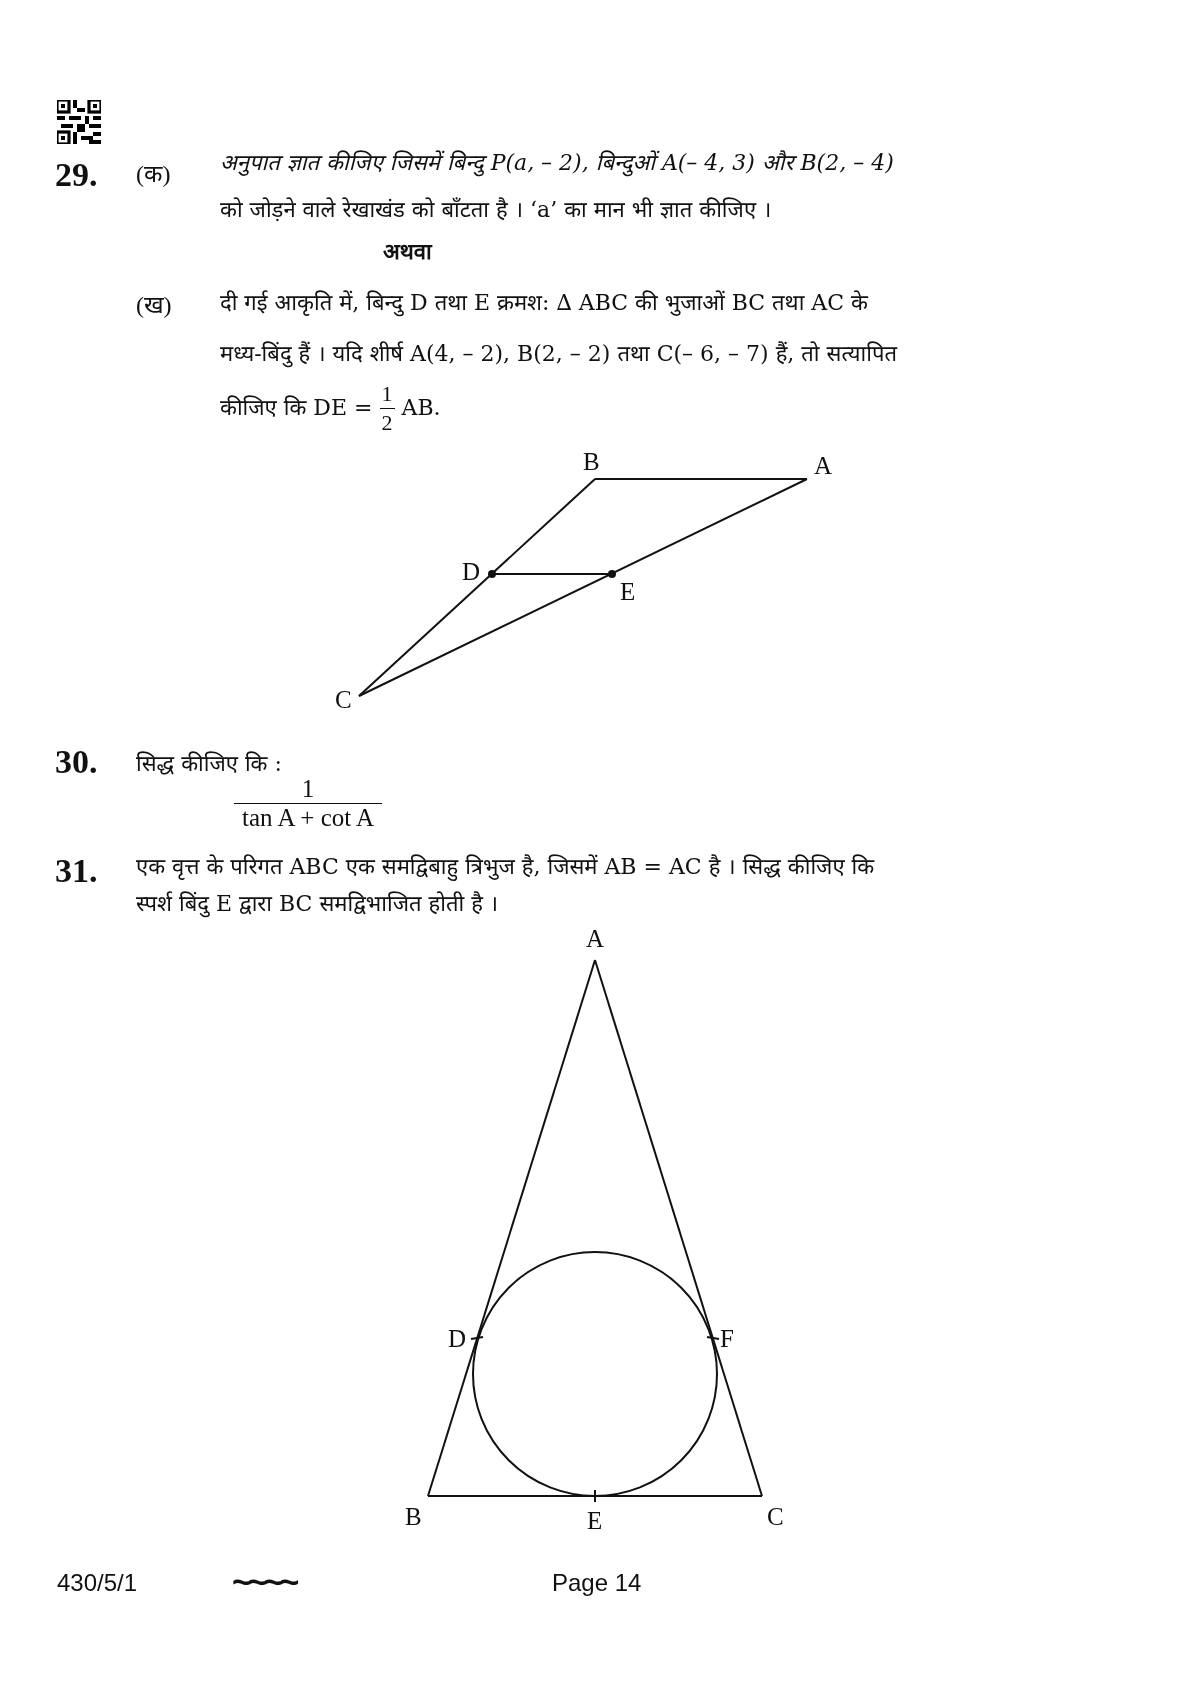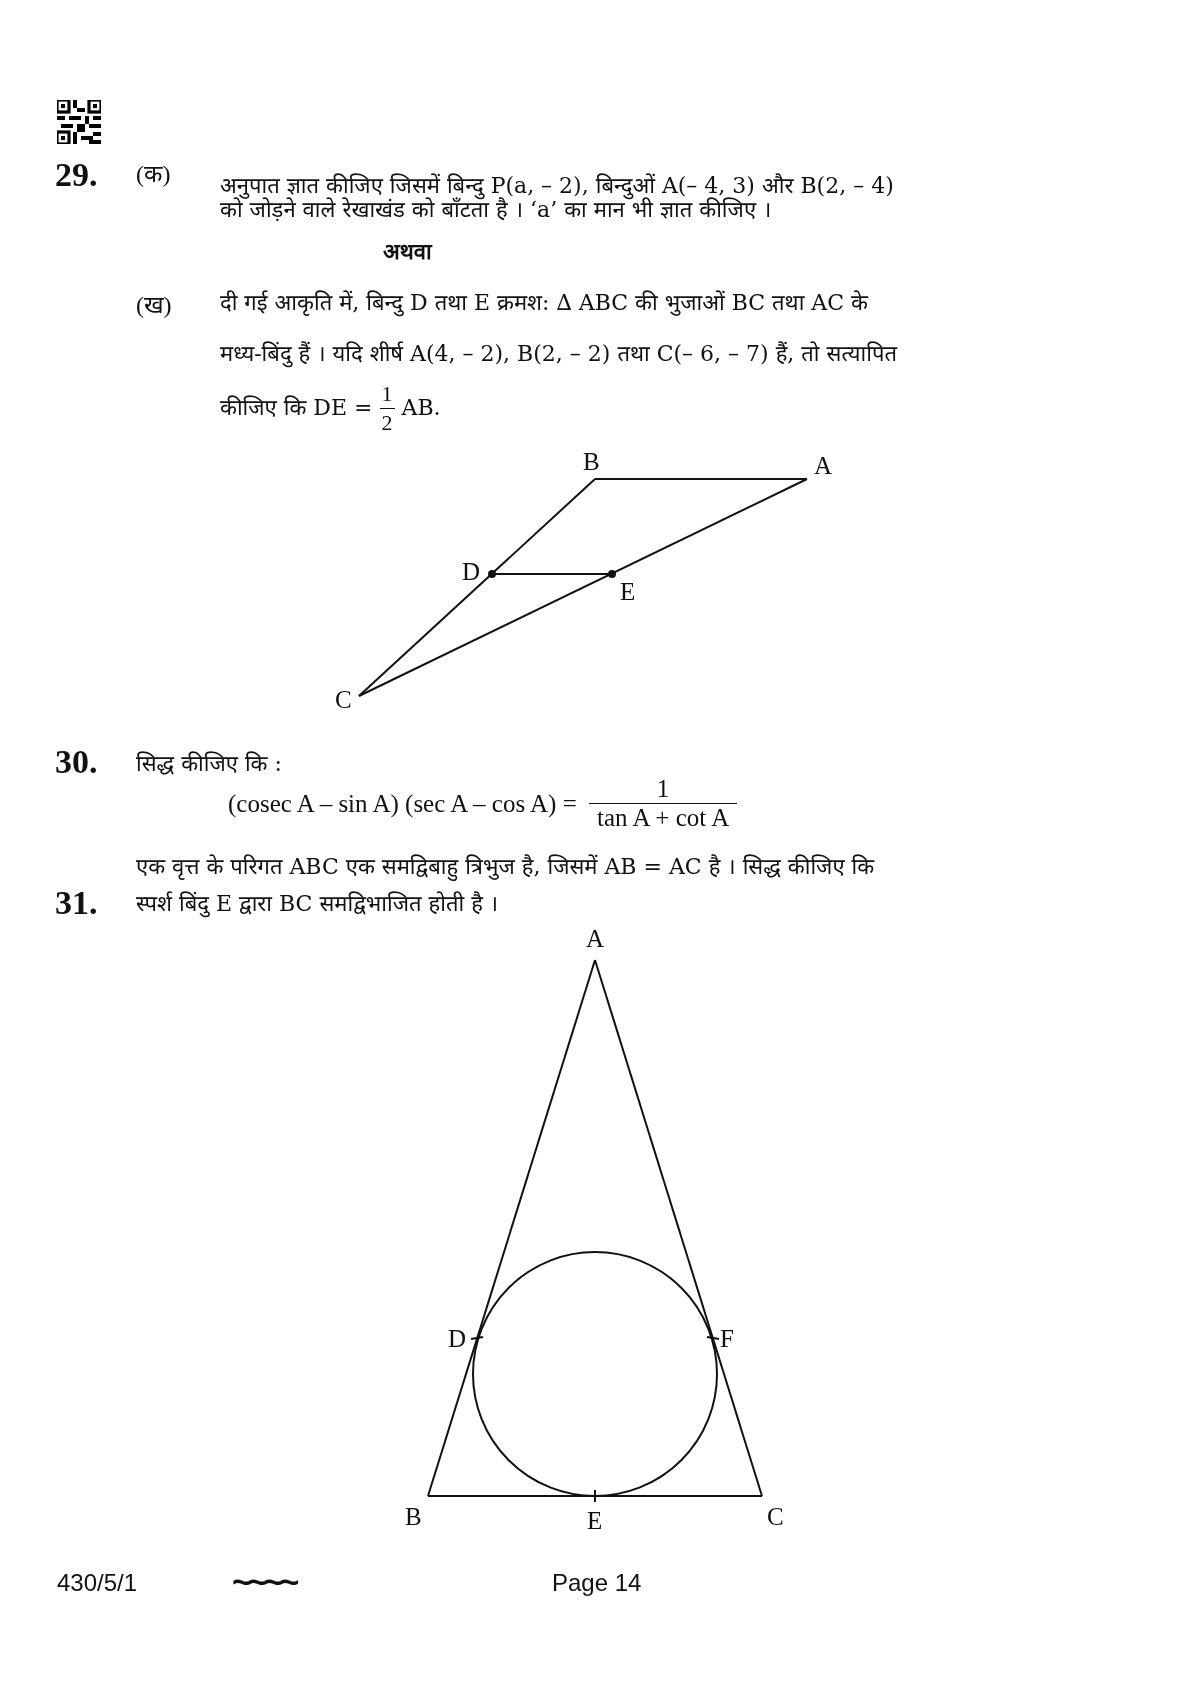--- a/index.html
+++ b/index.html
@@ -41,21 +41,21 @@
     <rect x="8" y="6" width="3" height="1" fill="#000"></rect>
     <rect x="4" y="8" width="1" height="3" fill="#000"></rect>
     <rect x="6" y="9" width="3" height="1" fill="#000"></rect>
     <rect x="9" y="8" width="2" height="1" fill="#000"></rect>
     <rect x="8" y="10" width="3" height="1" fill="#000"></rect>
   </svg>
 </div>
 
 <div class="abs qnum" style="left:55px;top:156px;">29.</div>
 <div class="abs sub" style="left:136px;top:156px;">(क)</div>
-<div class="abs txt" style="left:220px;top:169px;">अनुपात ज्ञात कीजिए जिसमें बिन्दु P(a, – 2), बिन्दुओं A(– 4, 3) और B(2, – 4)</div>
+<div class="abs txt" style="left:220px;top:146px;font-style:italic;">अनुपात ज्ञात कीजिए जिसमें बिन्दु P(a, – 2), बिन्दुओं A(– 4, 3) और B(2, – 4)</div>
 <div class="abs txt" style="left:220px;top:193px;">को जोड़ने वाले रेखाखंड को बाँटता है ।  ‘a’ का मान भी ज्ञात कीजिए ।</div>
 <div class="abs txt bold" style="left:383px;top:235px;">अथवा</div>
 
 <div class="abs sub" style="left:136px;top:287px;">(ख)</div>
 <div class="abs txt" style="left:220px;top:286px;">दी गई आकृति में, बिन्दु D तथा E क्रमश: ∆ ABC की भुजाओं BC तथा AC के</div>
 <div class="abs txt" style="left:220px;top:337px;">मध्य-बिंदु हैं । यदि शीर्ष A(4, – 2), B(2, – 2) तथा C(– 6, – 7) हैं, तो सत्यापित</div>
 <div class="abs txt" style="left:220px;top:380px;">
   <span>कीजिए कि DE =</span>
   <span class="frac math" style="font-size:22px;">
     <span class="num">1</span>
@@ -78,28 +78,27 @@
 </div>
 <div class="abs lbl" style="left:583px;top:448px;">B</div>
 <div class="abs lbl" style="left:814px;top:452px;">A</div>
 <div class="abs lbl" style="left:462px;top:558px;">D</div>
 <div class="abs lbl" style="left:620px;top:578px;">E</div>
 <div class="abs lbl" style="left:335px;top:686px;">C</div>
 
 <div class="abs qnum" style="left:55px;top:729px;margin-top:14px;">30.</div>
 <div class="abs txt" style="left:136px;top:727px;margin-top:20px;">सिद्ध कीजिए कि :</div>
 <div class="abs math" style="left:228px;top:775px;">
-  <span style="vertical-align:middle;">(cosec A – sin A) (sec A – cos A) =</span>
   <span class="frac" style="margin-left:6px;">
     <span class="num" style="padding:0 8px;">1</span>
     <span class="den" style="padding:0 8px;">tan A + cot A</span>
   </span>
 </div>
 
-<div class="abs qnum" style="left:55px;top:852px;margin-top:32px;">31.</div>
+<div class="abs qnum" style="left:55px;top:852px;">31.</div>
 <div class="abs txt" style="left:136px;top:850px;">एक वृत्त के परिगत ABC एक समद्विबाहु त्रिभुज है, जिसमें AB = AC है । सिद्ध कीजिए कि</div>
 <div class="abs txt" style="left:136px;top:887px;">स्पर्श बिंदु E द्वारा BC समद्विभाजित होती है ।</div>
 
 <div class="abs" style="left:0;top:0;width:1190px;height:1683px;pointer-events:none;">
   <svg width="1190" height="1683">
     <g stroke="#111" stroke-width="2" fill="none">
       <line x1="595" y1="960" x2="428" y2="1496"></line>
       <line x1="595" y1="960" x2="762" y2="1496"></line>
       <line x1="428" y1="1496" x2="762" y2="1496"></line>
       <circle cx="595" cy="1374" r="122"></circle>

